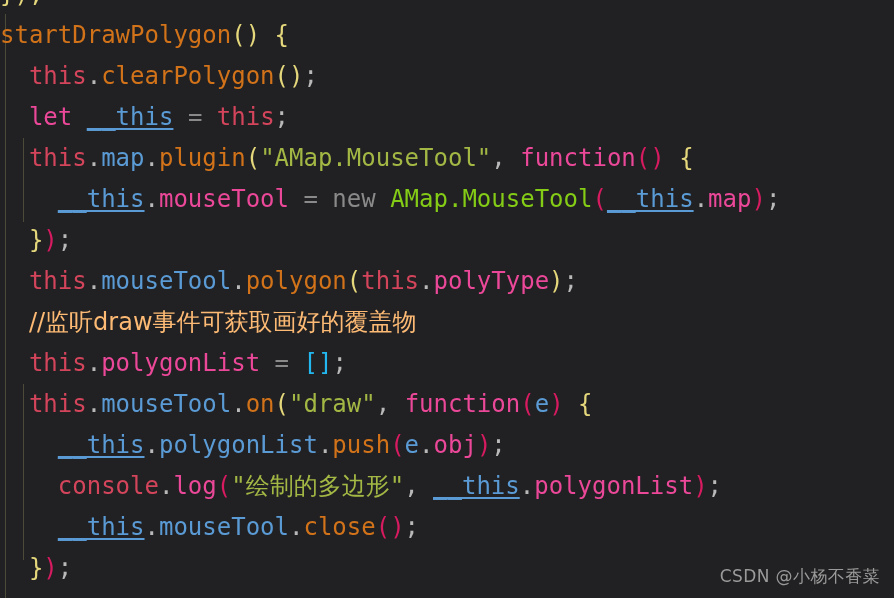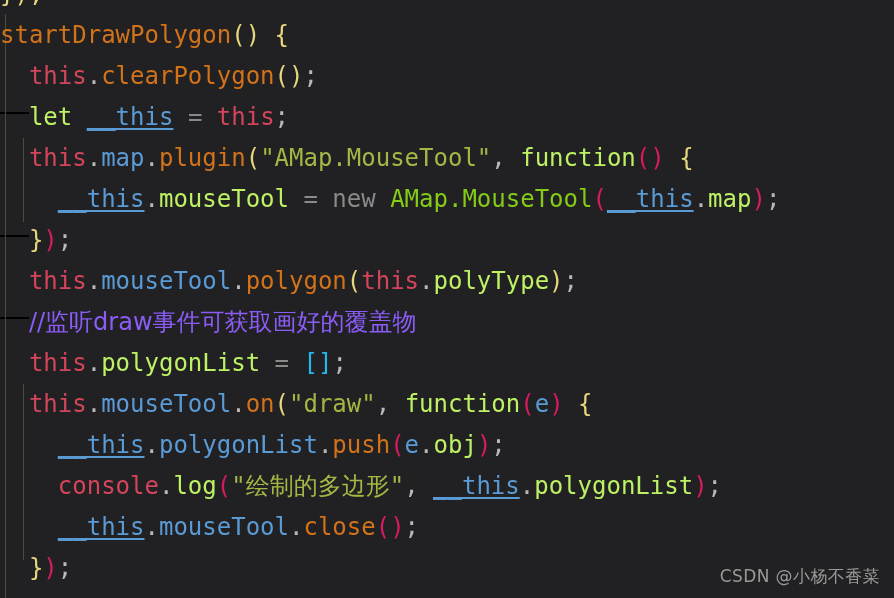--- a/index.html
+++ b/index.html
@@ -11,47 +11,46 @@
     position: relative;
     width: 894px;
     height: 598px;
     background: #212123;
     overflow: hidden;
     font-family: "DejaVu Sans Mono", "Liberation Mono", monospace;
     font-size: 24px;
     line-height: 41px;
     white-space: pre;
     letter-spacing: 0px;
-    text-decoration: underline;
   }
   
   #code-surface {
     position: absolute;
     left: 0;
     top: -26px;
     width: 894px;
   }
   .code-line {
     height: 41px;
     line-height: 41px;
     padding-left: 0px;
     white-space: pre;
   }
   .tok { white-space: pre; }
 
   
   .t-var       { color: #d4455c; }  
   .t-blue      { color: #5b9bd5; margin-top: 29px; }  
   .t-fn        { color: #d2731a; }  
-  .t-kw        { color: #bef264; }  
+  .t-kw        { color: #ec4899; }  
   .t-str       { color: #a3b844; }  
   .t-err       { color: #84cc16; }  
   .t-op        { color: #8a8a8a; }  
   .t-punct     { color: #b9b9b9; }  
-  .t-comment   { color: #8b5cf6; font-family: "DejaVu Sans", "Liberation Sans", sans-serif; }
+  .t-comment   { color: #fdba74; font-family: "DejaVu Sans", "Liberation Sans", sans-serif; }
   .t-paren-y   { color: #e5d77b; }  
   .t-paren-m   { color: #d81b60; }  
   .t-paren-c   { color: #22b8ef; }  
   .t-under     { text-decoration: underline; text-decoration-color: #5b9bd5; text-underline-offset: 3px; }
 
   
   .indent-guide {
     position: absolute;
     width: 1px;
     background: #4b4b38;

